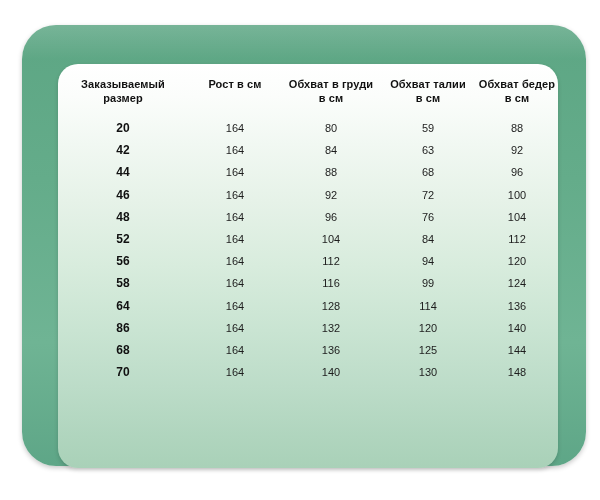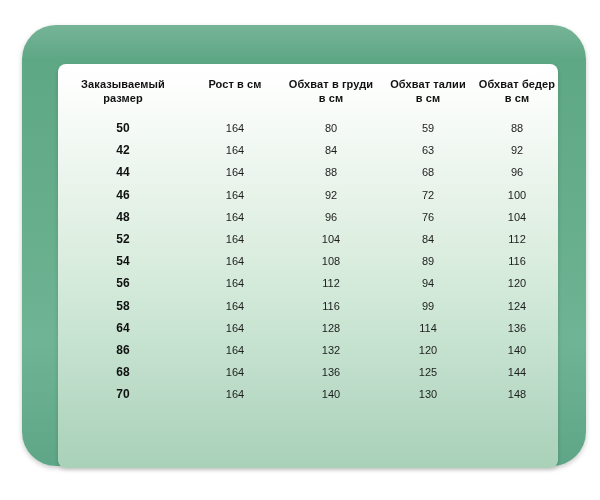--- a/index.html
+++ b/index.html
@@ -44,21 +44,21 @@
     pointer-events: none;
   }
 
   
   .panel {
     position: absolute;
     left: 36px;
     top: 39px;
     width: 500px;
     height: 404px;
-    border-radius: 8px;
+    border-radius: 20px;
     background: linear-gradient(180deg,
         #ffffff 0%,
         #fbfdfb 8%,
         #f1f8f2 20%,
         #e6f2e8 34%,
         #d8ecdd 50%,
         #c9e4d2 66%,
         #bcdcc8 80%,
         #b0d5be 92%,
         #a9d1b8 100%);
@@ -139,21 +139,21 @@
               <span>в см</span>
             </th>
             <th>
               <span>Обхват бедер</span><br>
               <span>в см</span>
             </th>
           </tr>
         </thead>
         <tbody id="table-body">
             <tr>
-              <td class="size-cell">50</td>
+              <td class="size-cell">20</td>
               <td>164</td>
               <td>80</td>
               <td>59</td>
               <td>88</td>
             </tr>
             <tr>
               <td class="size-cell">42</td>
               <td>164</td>
               <td>84</td>
               <td>63</td>
@@ -181,27 +181,20 @@
               <td>104</td>
             </tr>
             <tr>
               <td class="size-cell">52</td>
               <td>164</td>
               <td>104</td>
               <td>84</td>
               <td>112</td>
             </tr>
             <tr>
-              <td class="size-cell">54</td>
-              <td>164</td>
-              <td>108</td>
-              <td>89</td>
-              <td>116</td>
-            </tr>
-            <tr>
               <td class="size-cell">56</td>
               <td>164</td>
               <td>112</td>
               <td>94</td>
               <td>120</td>
             </tr>
             <tr>
               <td class="size-cell">58</td>
               <td>164</td>
               <td>116</td>

